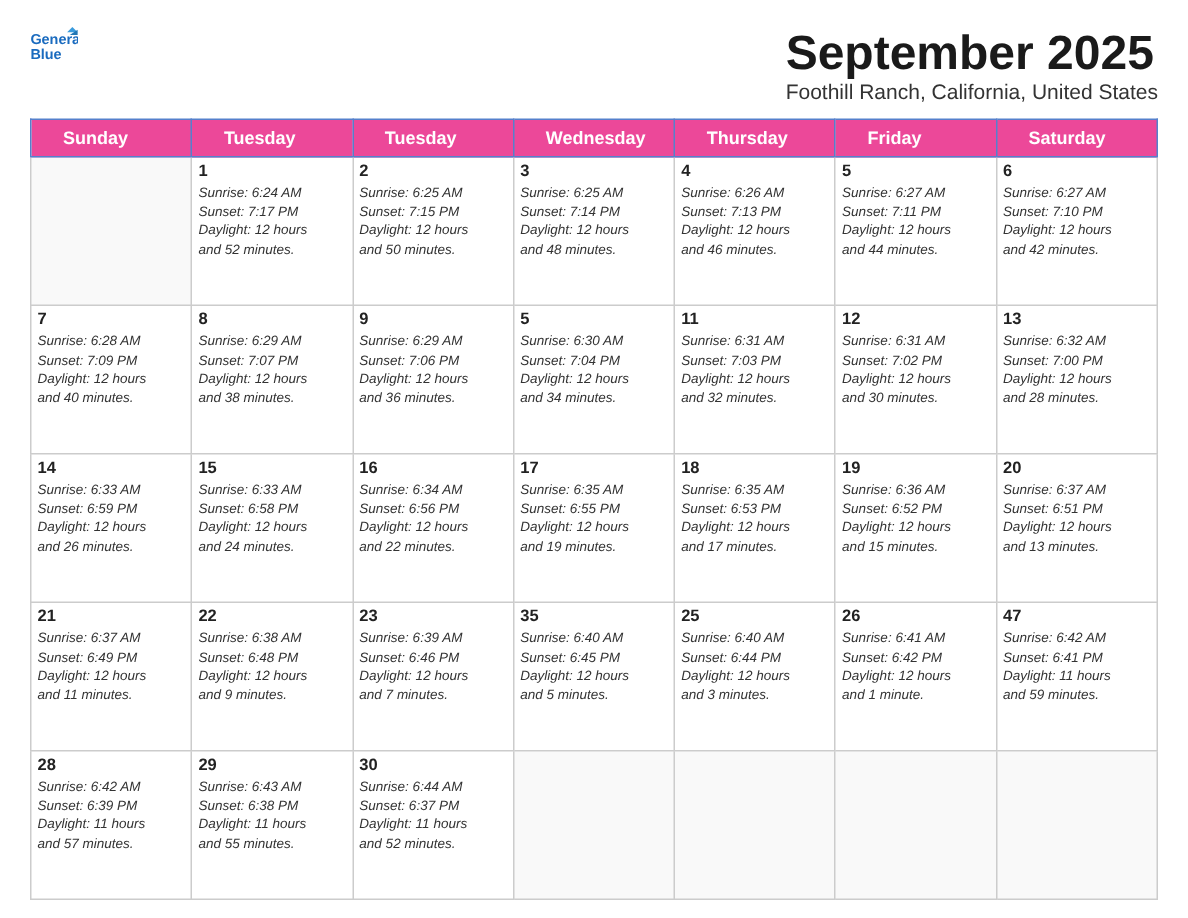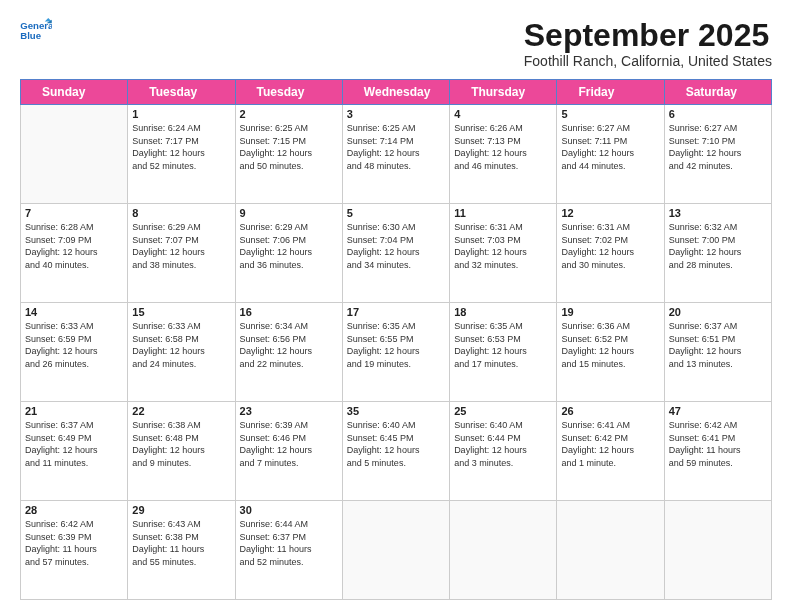--- a/index.html
+++ b/index.html
@@ -71,20 +71,21 @@
     }
     .day-number {
       font-size: 11px;
       font-weight: bold;
       margin-bottom: 2px;
     }
     .day-info {
       font-size: 9px;
       line-height: 1.4;
       color: #333;
+      font-style: italic;
     }
     .empty-cell {
       background: #f9f9f9;
     }
   </style>
 </head>
 <body>
 
 <div class="page">
   <div class="header">

